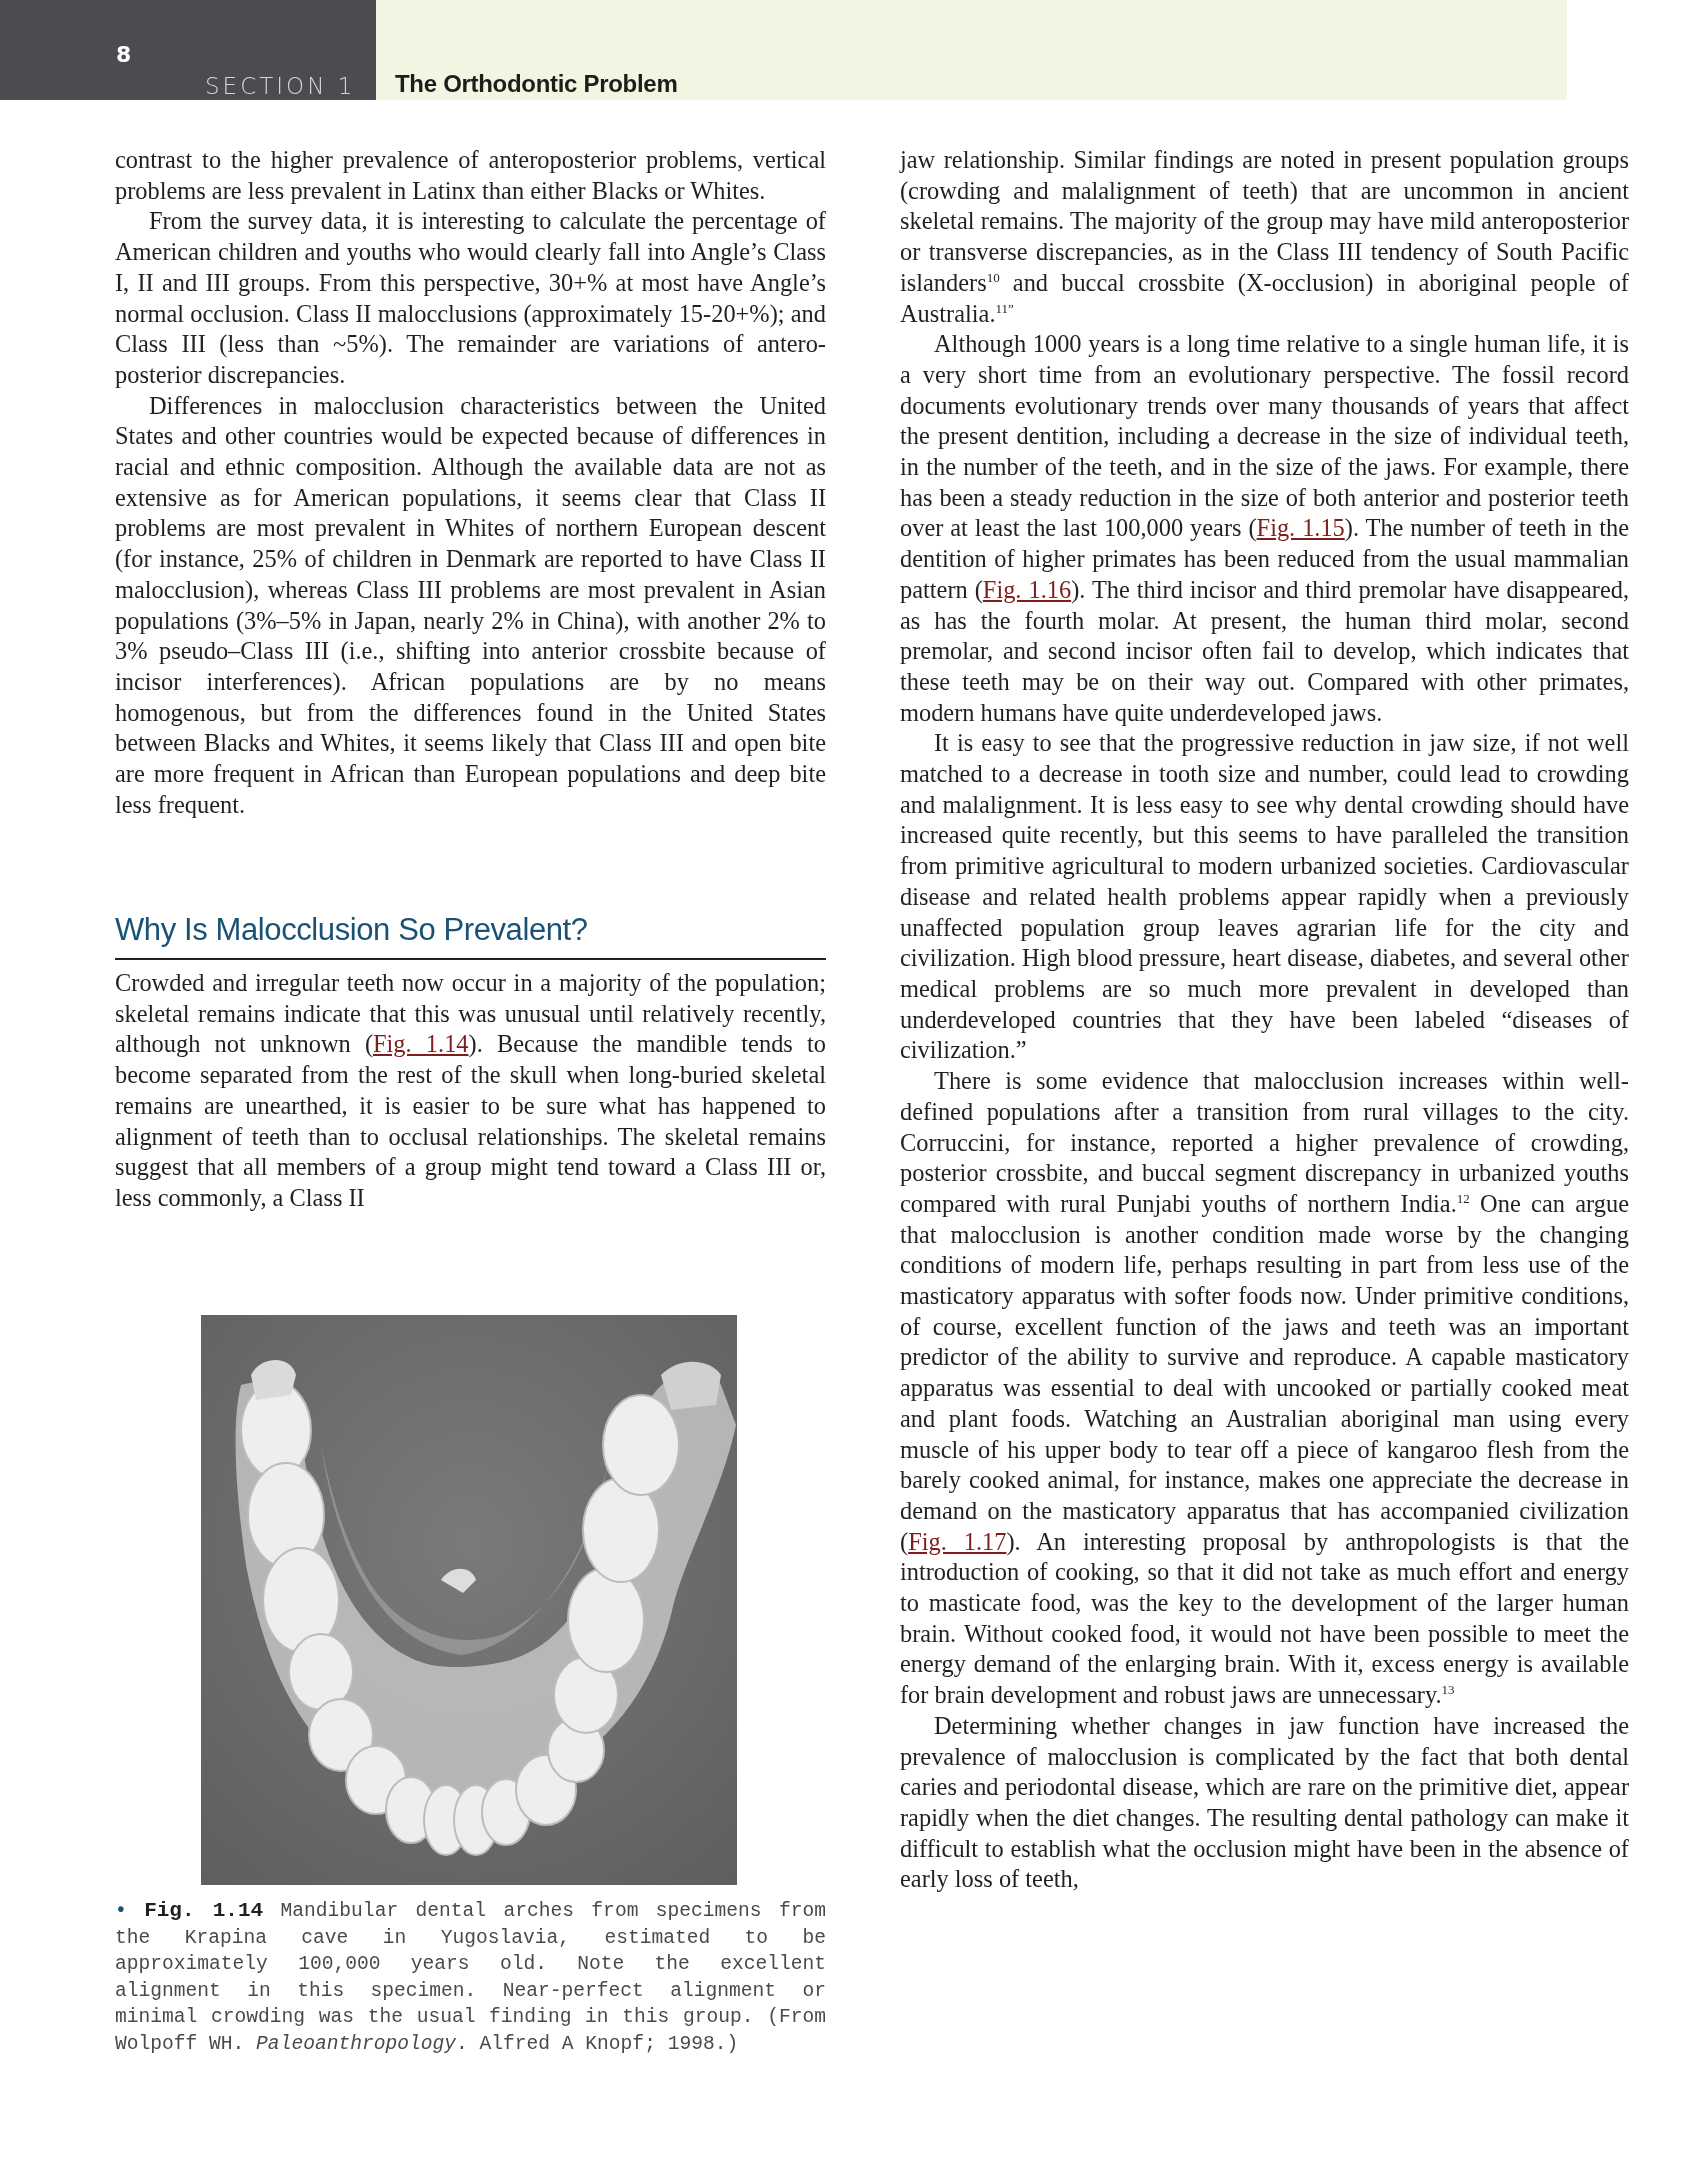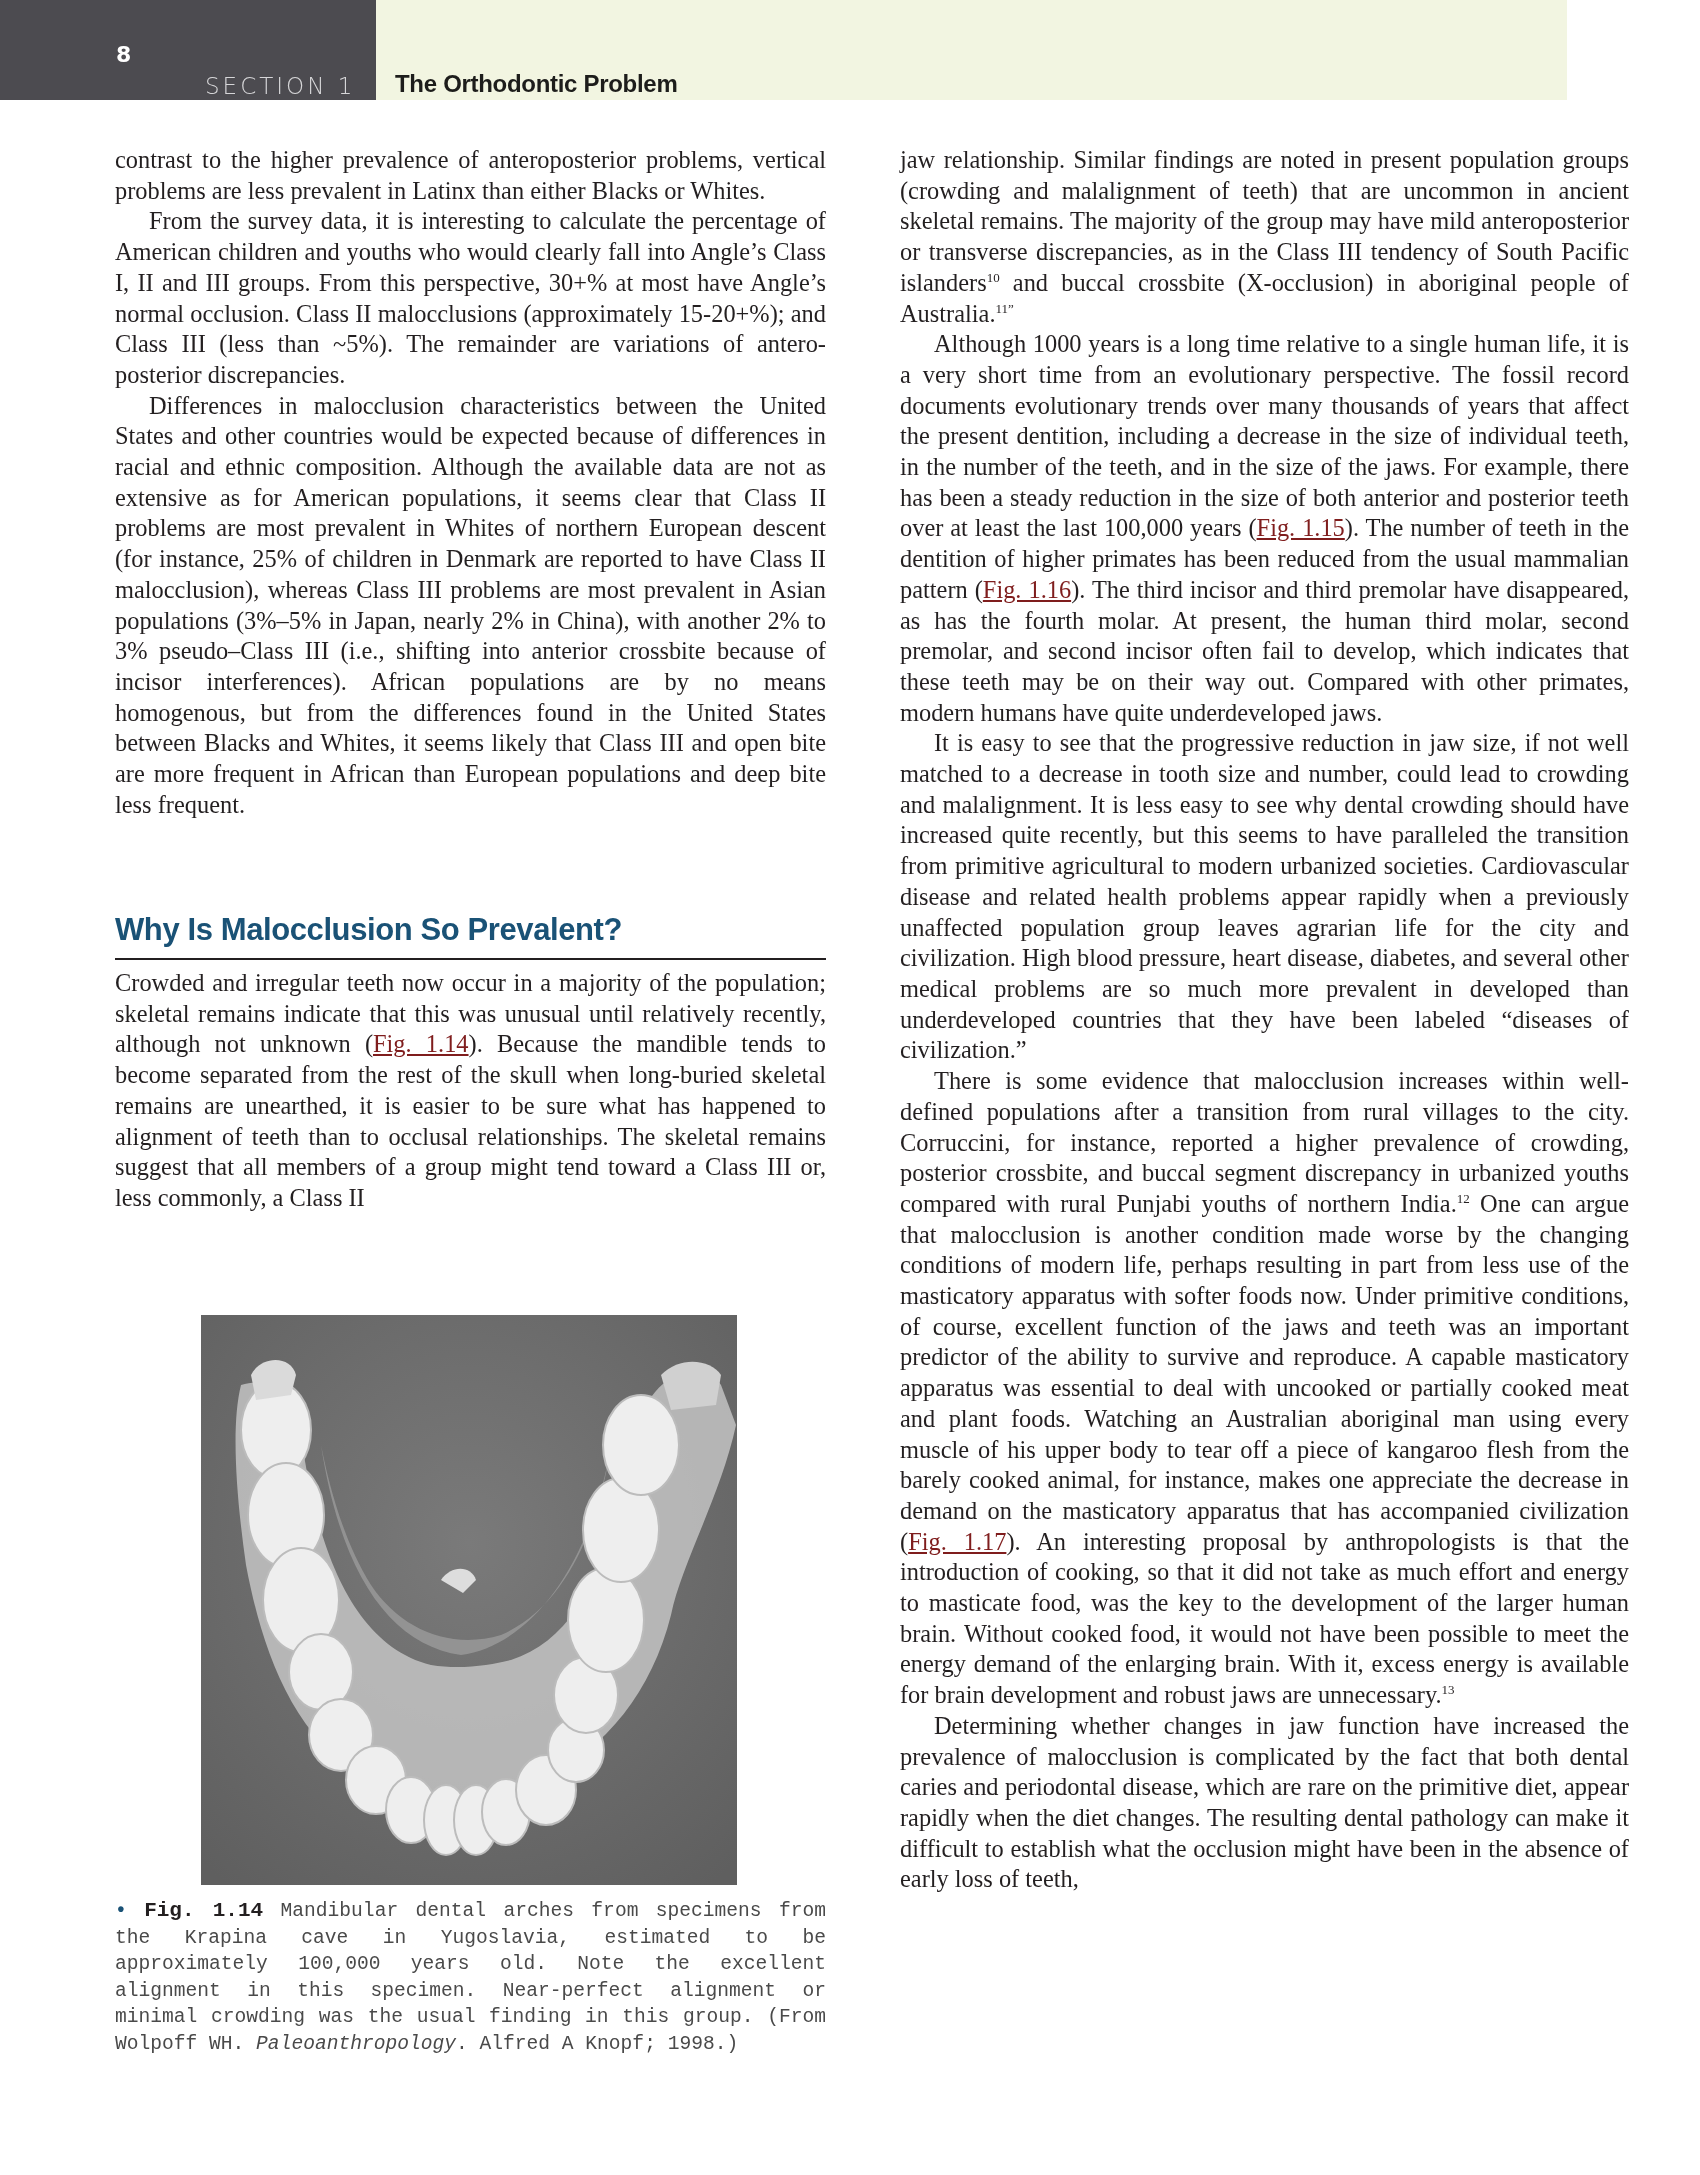--- a/index.html
+++ b/index.html
@@ -13,21 +13,21 @@
                    font-size:23px; letter-spacing:3px; color:#d6d6d8;margin-top:31px; }
   .chapter-title { position:absolute; left:395px; top:42px; font-family:"Liberation Sans",sans-serif; font-weight:bold;
                    font-size:24px; color:#1d1d1b; letter-spacing:-0.3px;margin-top:28px; }
   .col { position:absolute; font-size:24.4px; line-height:30.7px; text-align:justify; hyphens:manual; }
   .col p { margin:0; text-indent:0; }
   .col p.ind { text-indent:34px; }
   .col-left { left:115px; top:145px; width:711px; }
   .col-right { left:868px; top:145px; width:729px;margin-left:32px; }
   .fig-ref { color:#7f1d1d;text-decoration:underline; }
   sup { font-size:13px; line-height:0; vertical-align:super; }
-  .h2 { position:absolute; left:115px; top:912px; width:711px; font-family:"Liberation Sans",sans-serif; font-weight:bold;
+  .h2 { position:absolute; left:115px; top:912px; width:711px; font-family:"Liberation Sans",sans-serif; font-weight:normal;
         font-size:31px; color:#1a5276; letter-spacing:-0.4px; }
   .h2-rule { position:absolute; left:115px; top:958px; width:711px; height:2px; background:#231f20; }
   .col-left2 { left:115px; top:968px; width:711px; }
   .photo { position:absolute; left:201px; top:1315px; width:536px; height:570px; background:#6e6e6e;
            overflow:hidden; }
   .caption { position:absolute; left:115px; top:1898px; width:711px; font-family:Liberation Mono, monospace;
              font-size:19.6px; line-height:26.6px; color:#4a4a4a; text-align:justify; }
   .caption .bullet { color:#1a5276; font-weight:bold; }
   .caption .figlabel { color:#231f20; font-weight:bold; font-size:21px; }
   .caption i { font-style:italic; }

